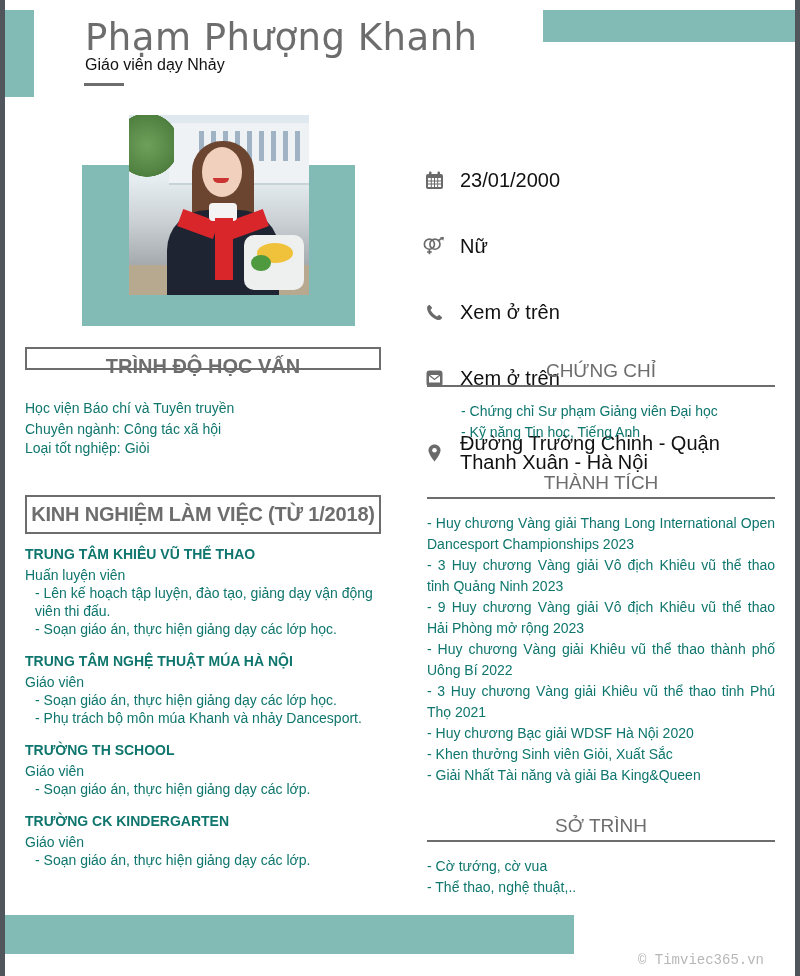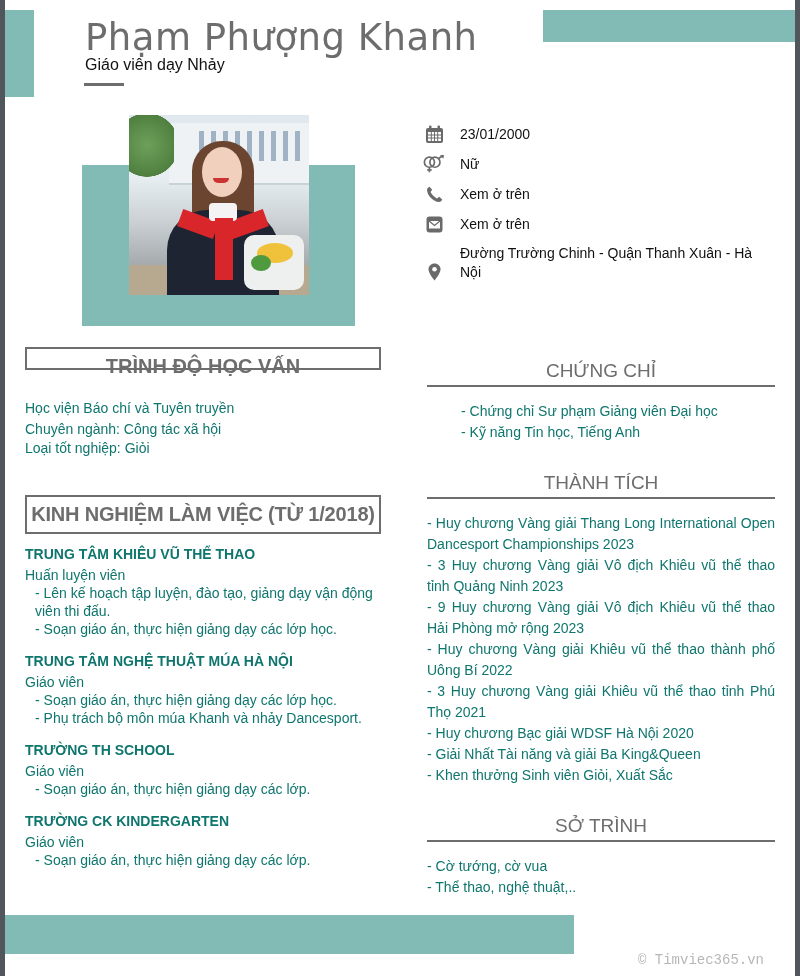--- a/index.html
+++ b/index.html
@@ -35,21 +35,21 @@
   .photo .gown { position:absolute; left:38px; top:95px; width:112px; height:90px; border-radius:40px 40px 0 0; background:#1f2433; }
   .photo .collar { position:absolute; left:80px; top:88px; width:28px; height:18px; background:#f4f4f4; border-radius:4px; }
   .photo .red { position:absolute; left:86px; top:103px; width:18px; height:62px; background:#d8262b; }
   .photo .redL { position:absolute; left:50px; top:100px; width:38px; height:18px; background:#d8262b; transform:rotate(20deg); }
   .photo .redR { position:absolute; left:100px; top:100px; width:38px; height:18px; background:#d8262b; transform:rotate(-20deg); }
   .photo .flowers { position:absolute; left:115px; top:120px; width:60px; height:55px; border-radius:10px; background:#eef0ef; }
   .photo .yel { position:absolute; left:128px; top:128px; width:36px; height:20px; border-radius:50%; background:#f0c23c; }
   .photo .grn { position:absolute; left:122px; top:140px; width:20px; height:16px; border-radius:50%; background:#4f9a3f; }
 
   .info { position:absolute; left:423px; top:124px; width:350px; }
-  .info-row { display:flex; align-items:flex-end; margin-bottom:10px; font-size:14px; line-height:19px; }
+  .info-row { display:flex; align-items:center; margin-bottom:10px; font-size:20px; line-height:19px;margin-top:46px; }
   .info-row .ic { width:22px; height:20px; margin-right:15px; flex:none; display:flex; align-items:center; justify-content:center; }
   .info-row .tx { flex:1; }
 
   .box-title {
     position:absolute; border:2px solid #6d6d6d; text-align:center;
     color:#6d6d6d; font-weight:bold; box-sizing:border-box;
   }
   .t-edu { left:25px; top:347px; width:356px; height:23px; font-size:20px; line-height:35px; }
   .t-exp { left:25px; top:495px; width:356px; height:39px; font-size:20px; line-height:35px; white-space:nowrap; letter-spacing:-0.2px; }
 
@@ -218,22 +218,22 @@
 </div>
 
 <div class="line-title t-ach">THÀNH TÍCH</div>
 <div class="txt ach-body">
   <div>- Huy chương Vàng giải Thang Long International Open Dancesport Championships 2023</div>
   <div>- 3 Huy chương Vàng giải Vô địch Khiêu vũ thể thao tỉnh Quảng Ninh 2023</div>
   <div>- 9 Huy chương Vàng giải Vô địch Khiêu vũ thể thao Hải Phòng mở rộng 2023</div>
   <div>- Huy chương Vàng giải Khiêu vũ thể thao thành phố Uông Bí 2022</div>
   <div>- 3 Huy chương Vàng giải Khiêu vũ thể thao tỉnh Phú Thọ 2021</div>
   <div>- Huy chương Bạc giải WDSF Hà Nội 2020</div>
+  <div>- Khen thưởng Sinh viên Giỏi, Xuất Sắc</div>
   <div>- Giải Nhất Tài năng và giải Ba King&amp;Queen</div>
-  <div>- Khen thưởng Sinh viên Giỏi, Xuất Sắc</div>
 </div>
 
 <div class="line-title t-hob">SỞ TRÌNH</div>
 <div class="txt hob-body">
   <div>- Cờ tướng, cờ vua</div>
   <div>- Thể thao, nghệ thuật,..</div>
 </div>
 
 <div class="copyright">© Timviec365.vn</div>
 

